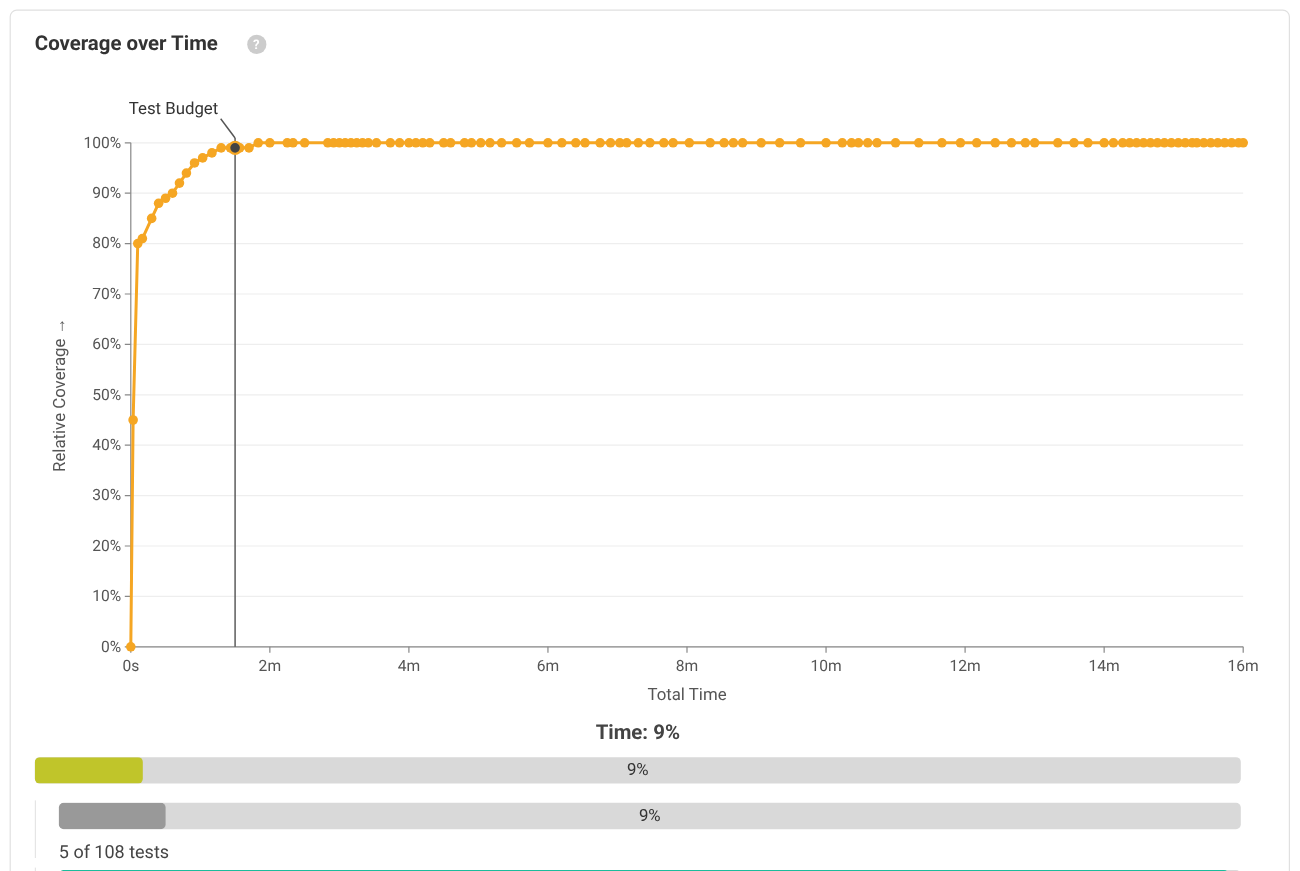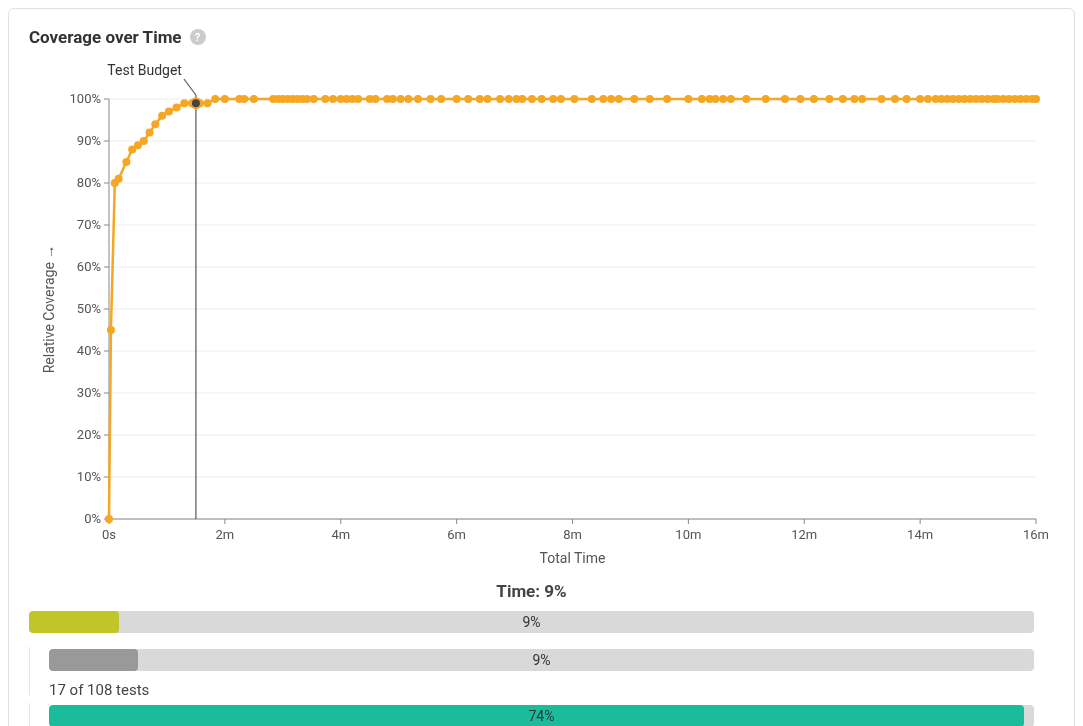--- a/index.html
+++ b/index.html
@@ -12,22 +12,22 @@
   }
   .card {
     border: 1px solid #e0e0e0;
     border-radius: 6px;
     padding: 18px 20px 14px 20px;
     width: 1067px;
   }
   .title-row {
     display: flex;
     align-items: center;
-    gap: 8px;
-    margin-bottom: 2px;
+    gap: 24px;
+    margin-bottom: 22px;
   }
   .title {
     font-weight: 700;
     font-size: 17px;
     color: #333;
   }
   .help-icon {
     width: 16px; height: 16px;
     border-radius: 50%;
     background: #ccc;
@@ -299,21 +299,21 @@
         <div class="progress-fill fill-yellow" id="fill-time" style="width: 9%;"></div>
         <div class="progress-label">9%</div>
       </div>
     </div>
 
     <div class="stat">
       <div class="progress">
         <div class="progress-fill fill-grey" id="fill-tests" style="width: 9%;"></div>
         <div class="progress-label">9%</div>
       </div>
-      <div class="stat-sub">17 of 108 tests</div>
+      <div class="stat-sub">5 of 108 tests</div>
     </div>
 
     <div class="stat">
       <div class="progress">
         <div class="progress-fill fill-teal" id="fill-coverage" style="width: 99%;"></div>
         <div class="progress-label">74%</div>
       </div>
     </div>
 
   </div>

